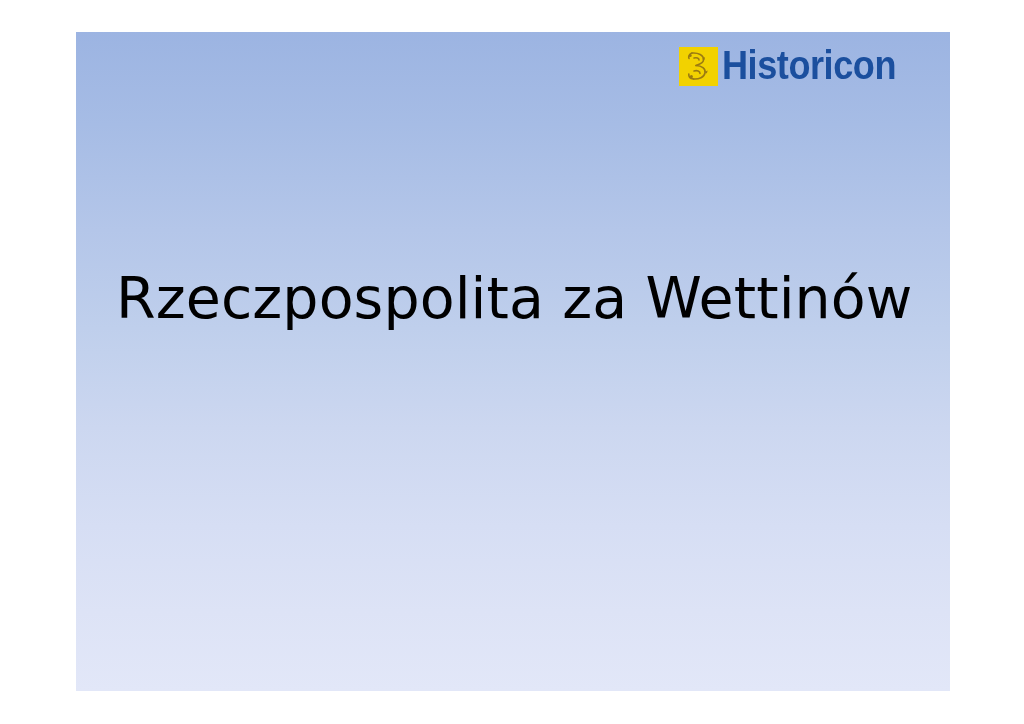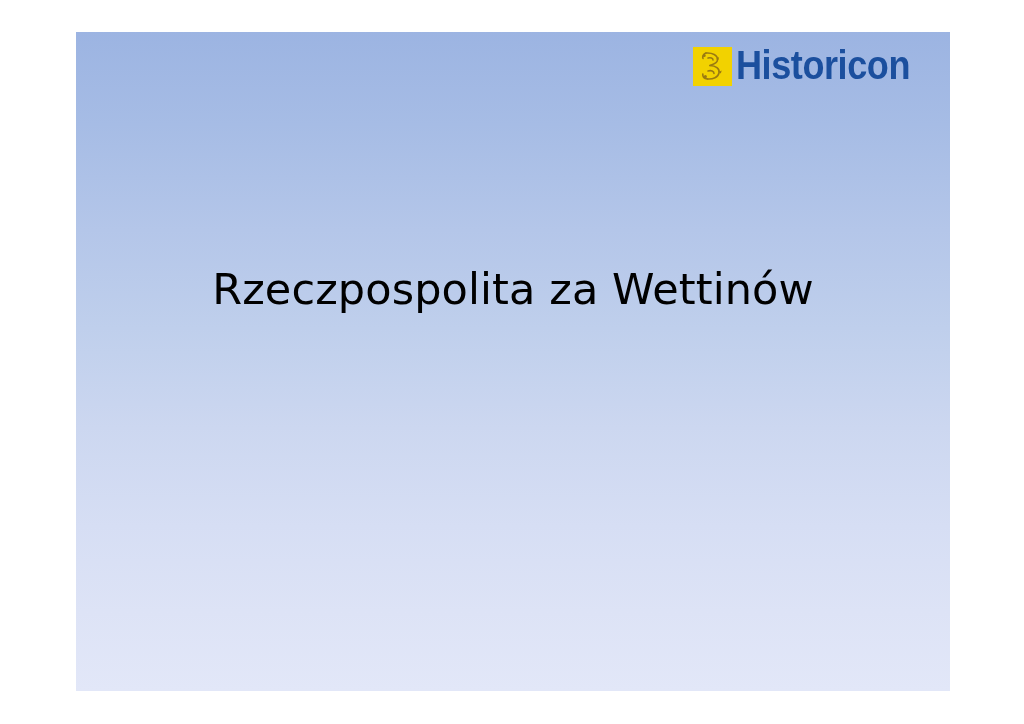--- a/index.html
+++ b/index.html
@@ -35,21 +35,21 @@
                 #ccd7f0 60%,
                 #d6def4 75%,
                 #dde3f6 88%,
                 #e2e7f8 100%);
     overflow: hidden;
   }
 
   
   .logo-lockup {
     position: absolute;
-    right: 16px;
+    right: 30px;
     top: 10px;
     display: flex;
     align-items: center;
     gap: 4px;
     height: 48px;
   }
 
   .logo-mark {
     width: 39px;
     height: 39px;
@@ -85,21 +85,21 @@
     right: 0;
     top: 232px;
     text-align: center;
     padding: 0 40px;
   }
 
   .slide-title {
     color: #000000;
     font-family: "DejaVu Sans", "Liberation Sans", sans-serif;
     font-weight: 400;
-    font-size: 43px;
+    font-size: 57px;
     line-height: 1.2;
     letter-spacing: 0.1px;
     margin: 0;
     white-space: nowrap;
   }
 
   
   .content-region {
     position: absolute;
     left: 60px;

